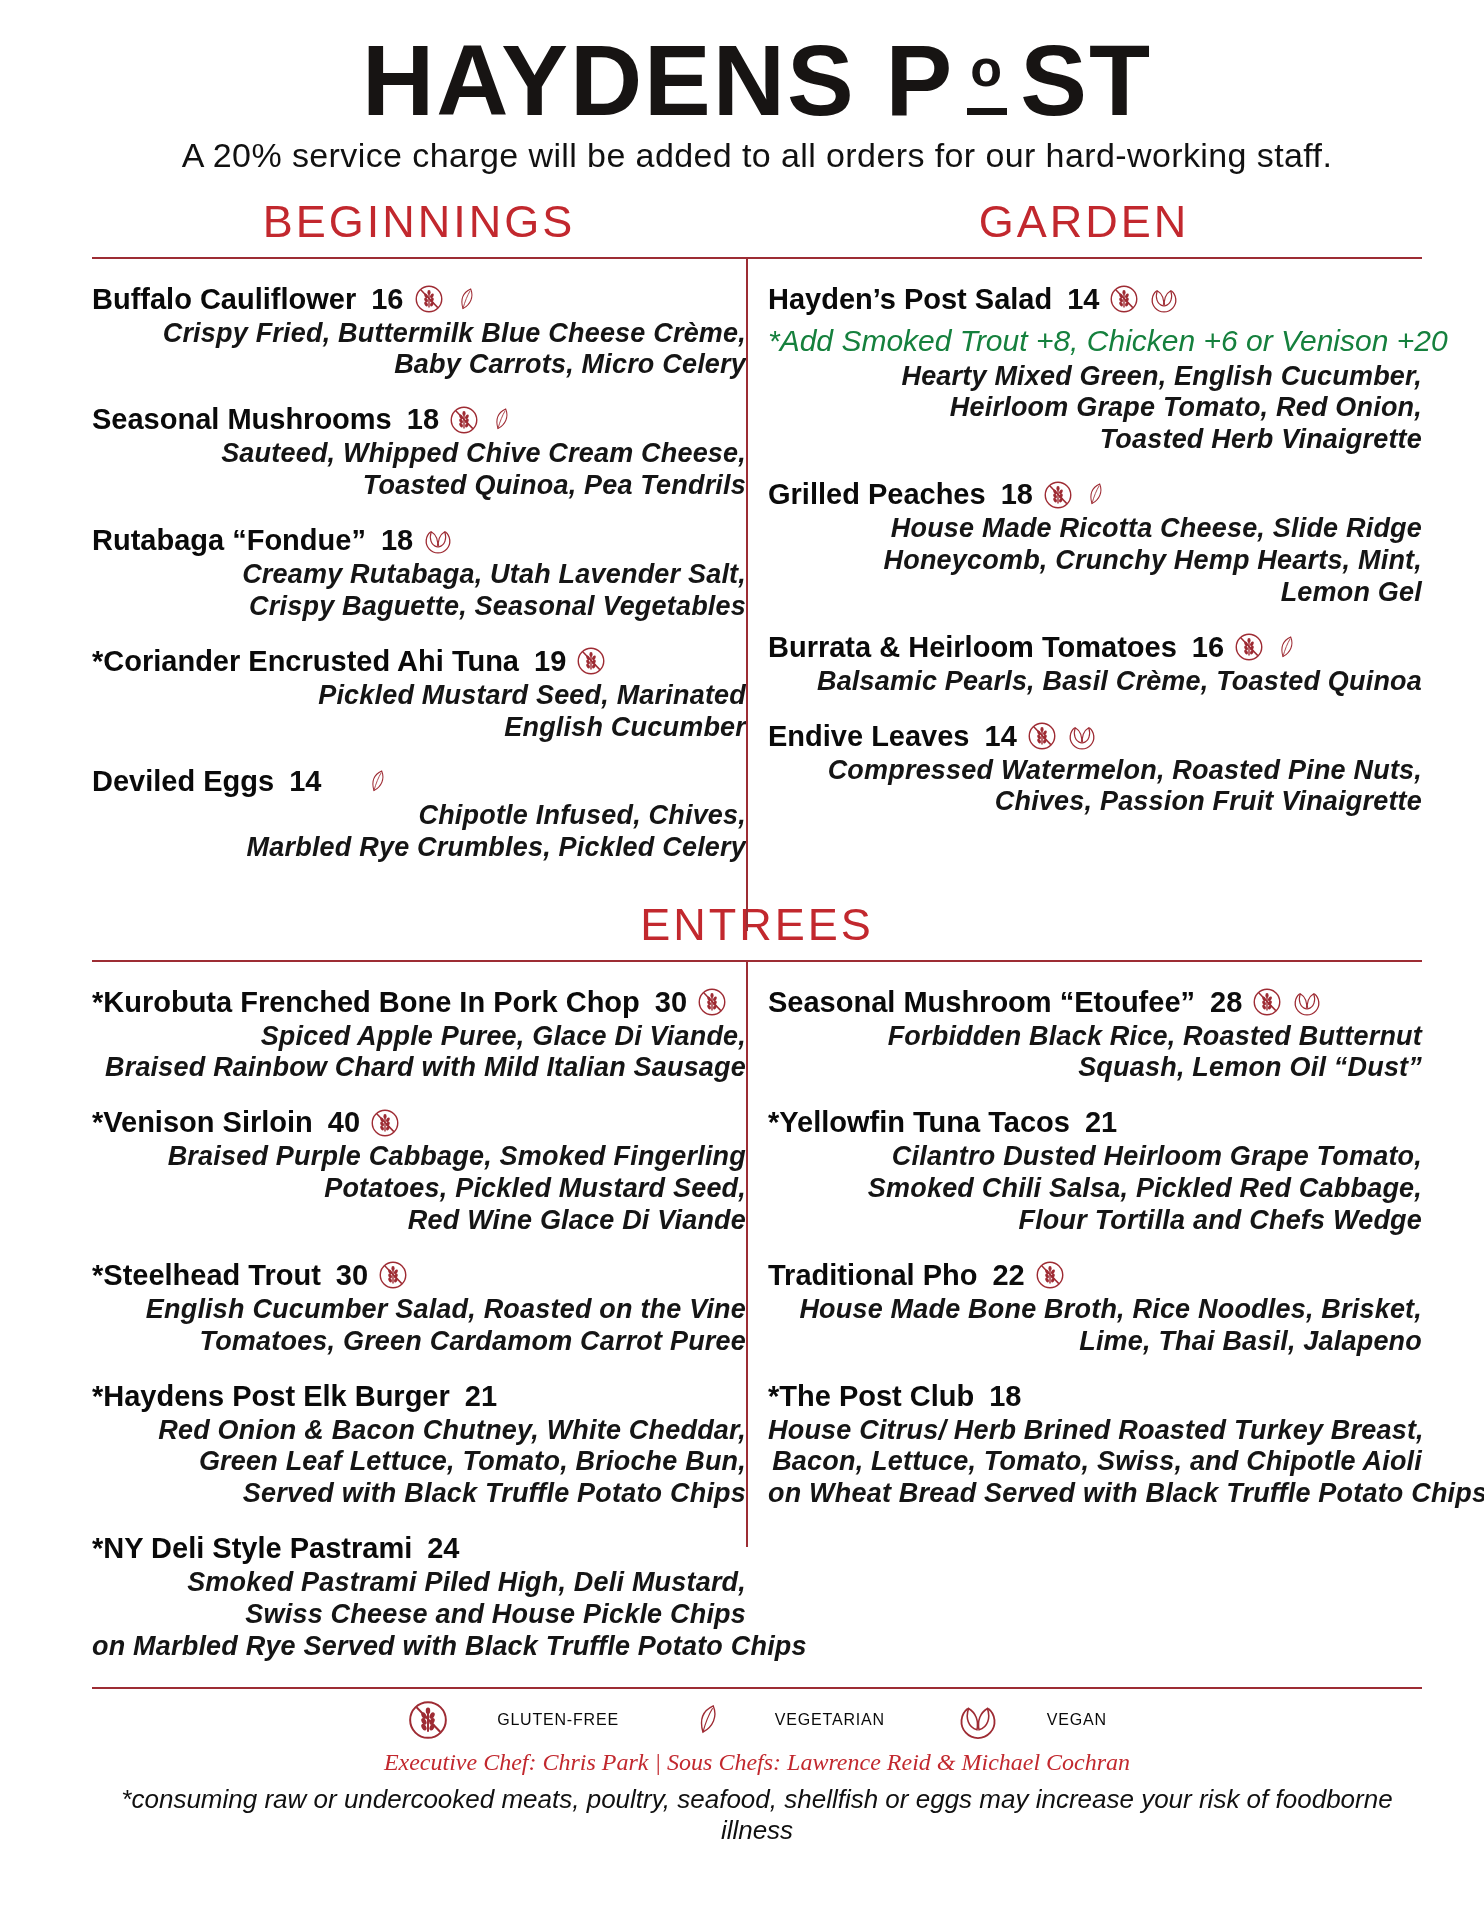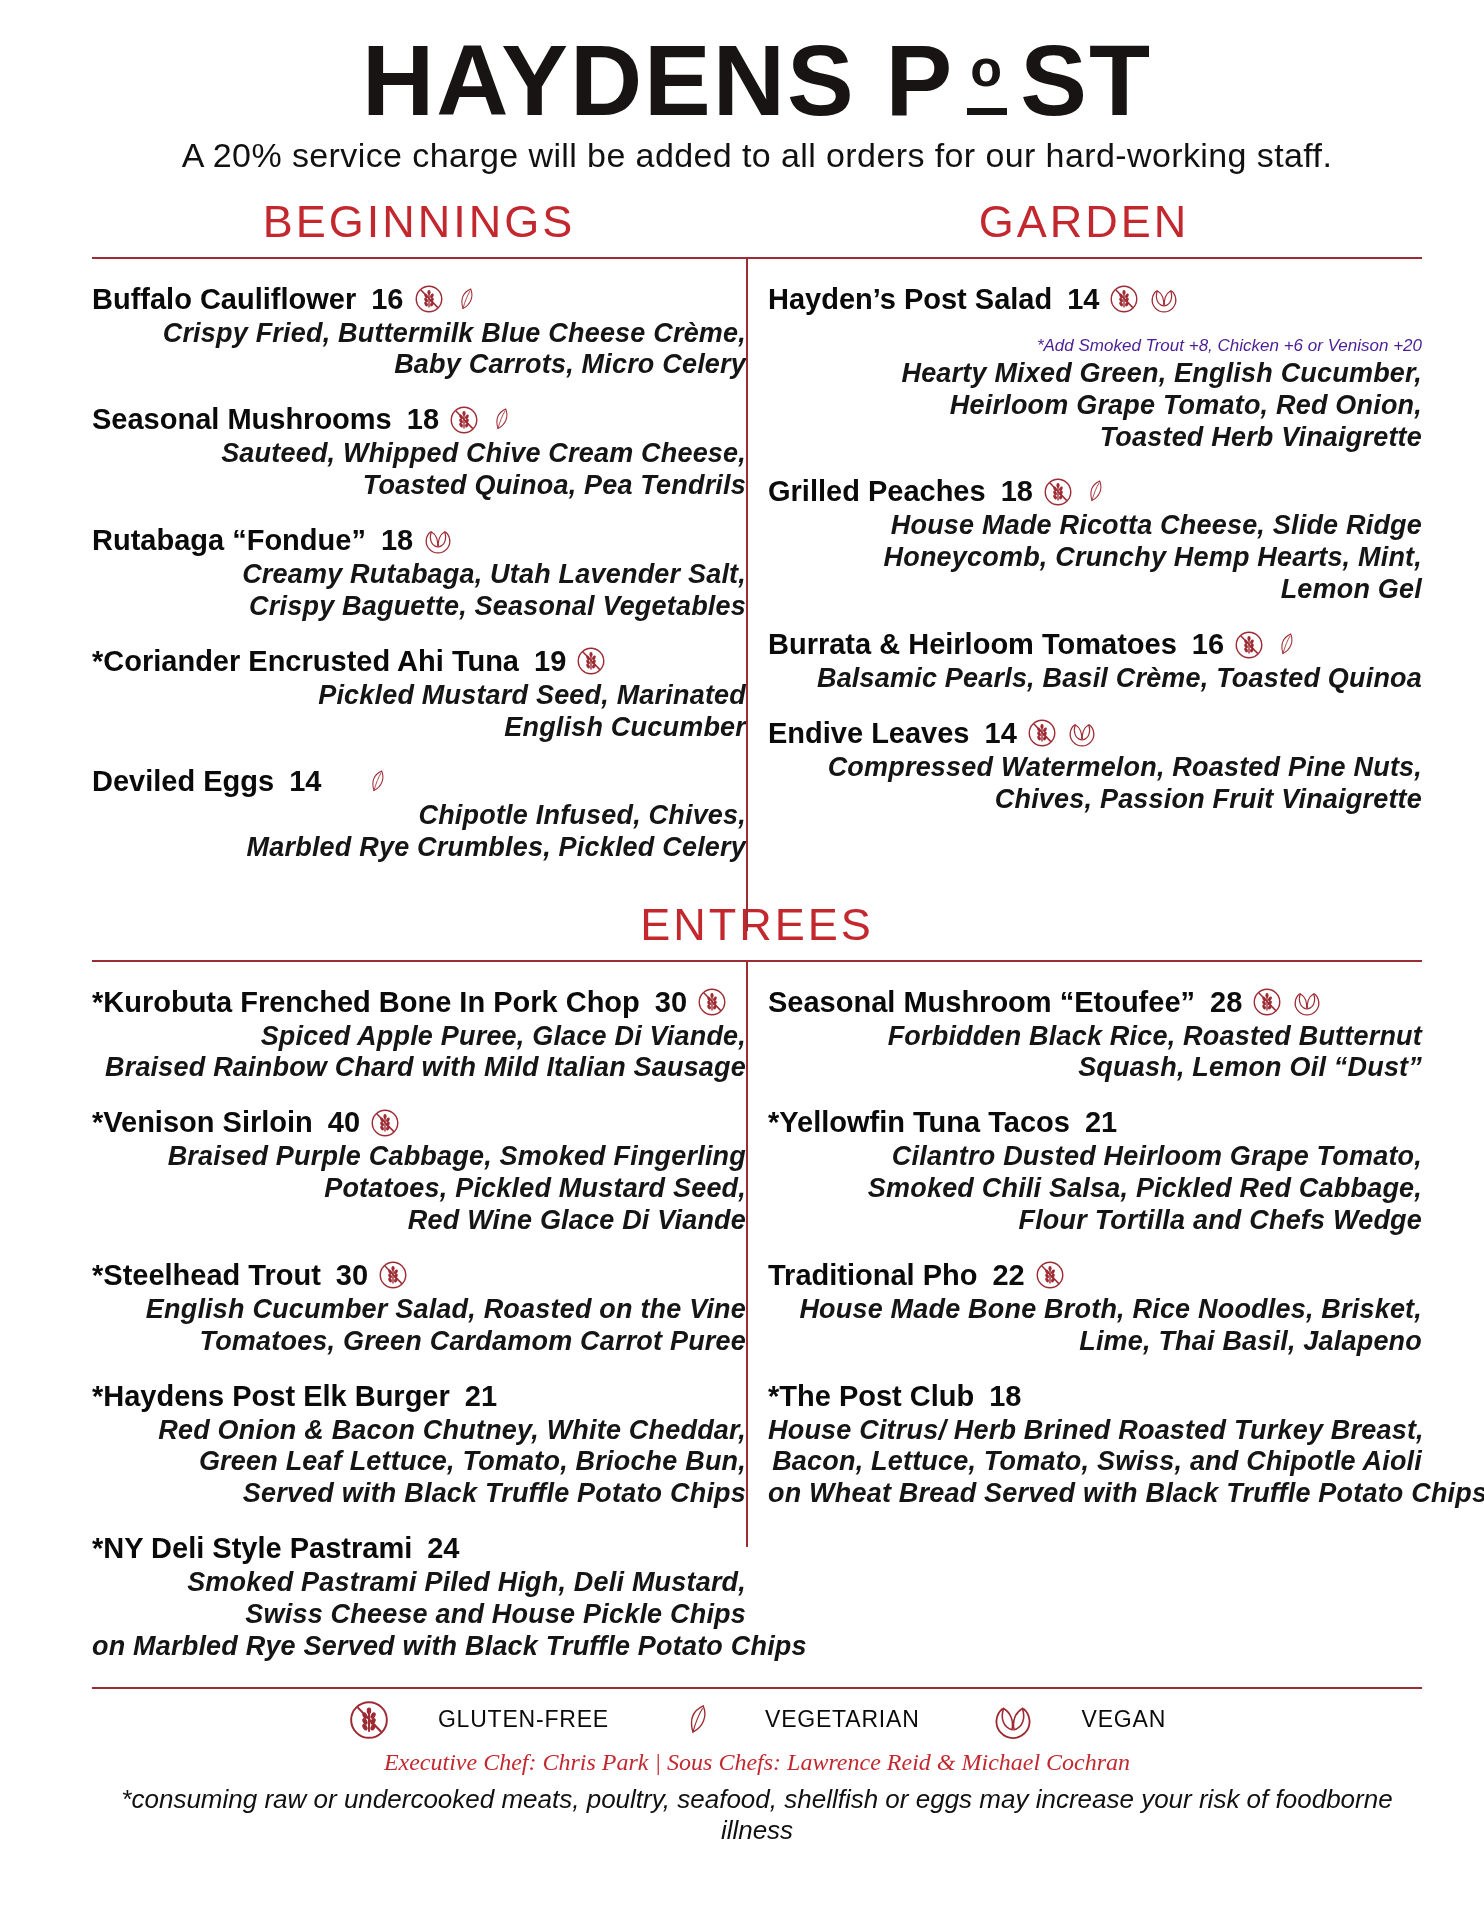--- a/index.html
+++ b/index.html
@@ -48,33 +48,33 @@
   
   .item{margin-bottom:22px;}
   .item-head{display:flex;align-items:center;}
   .item-title{font-weight:bold;font-size:29px;color:#0a0a0a;white-space:pre;}
   .item-price{font-weight:bold;font-size:29px;margin-left:15px;}
   .item-desc{
     font-style:italic;font-size:27px;line-height:1.18;margin-top:2px;
     white-space:pre;letter-spacing:0.2px;color:#151515;font-weight:bold;
   }
   .item-note{
-    font-style:italic;font-size:17px;line-height:1.2;margin-top:20px;white-space:pre;color:#4c1d95;
+    font-style:italic;font-size:30px;line-height:1.2;margin-top:7px;white-space:pre;color:#15803d;
   }
   .ic{width:30px;height:30px;color:var(--icon);margin-left:10px;flex:none;}
   .ic.veg{width:27px;height:27px;}
   .ic.gap{margin-left:44px;}
 
   
   .bottom-rule{border:0;border-top:2px solid var(--rule);margin:2px 0 0 0;height:0;}
   .legend{display:flex;justify-content:center;align-items:center;gap:72px;padding:10px 0 2px;}
   .legend-entry{display:flex;align-items:center;gap:12px;}
   .legend .ic{width:42px;height:42px;margin:0;}
   .legend .ic.veg{width:36px;height:36px;}
-  .legend-label{font-size:23px;letter-spacing:0.8px;color:#0a0a0a;margin-left:36px;}
+  .legend-label{font-size:16px;letter-spacing:0.8px;color:#0a0a0a;margin-left:36px;}
   .chefs{text-align:center;font-style:italic;color:var(--red);font-size:24px;margin:6px 0 4px;font-family:Liberation Serif, serif;}
   .disclaimer{text-align:center;font-style:italic;font-size:26px;margin-top:8px;color:#101010;}
 </style>
 </head>
 <body>
 
 <svg width="0" height="0" style="position:absolute" aria-hidden="true">
   <defs>
     <symbol id="i-gf" viewBox="0 0 32 32">
       <circle cx="16" cy="16" r="13.6" fill="none" stroke="currentColor" stroke-width="1.5"></circle>

